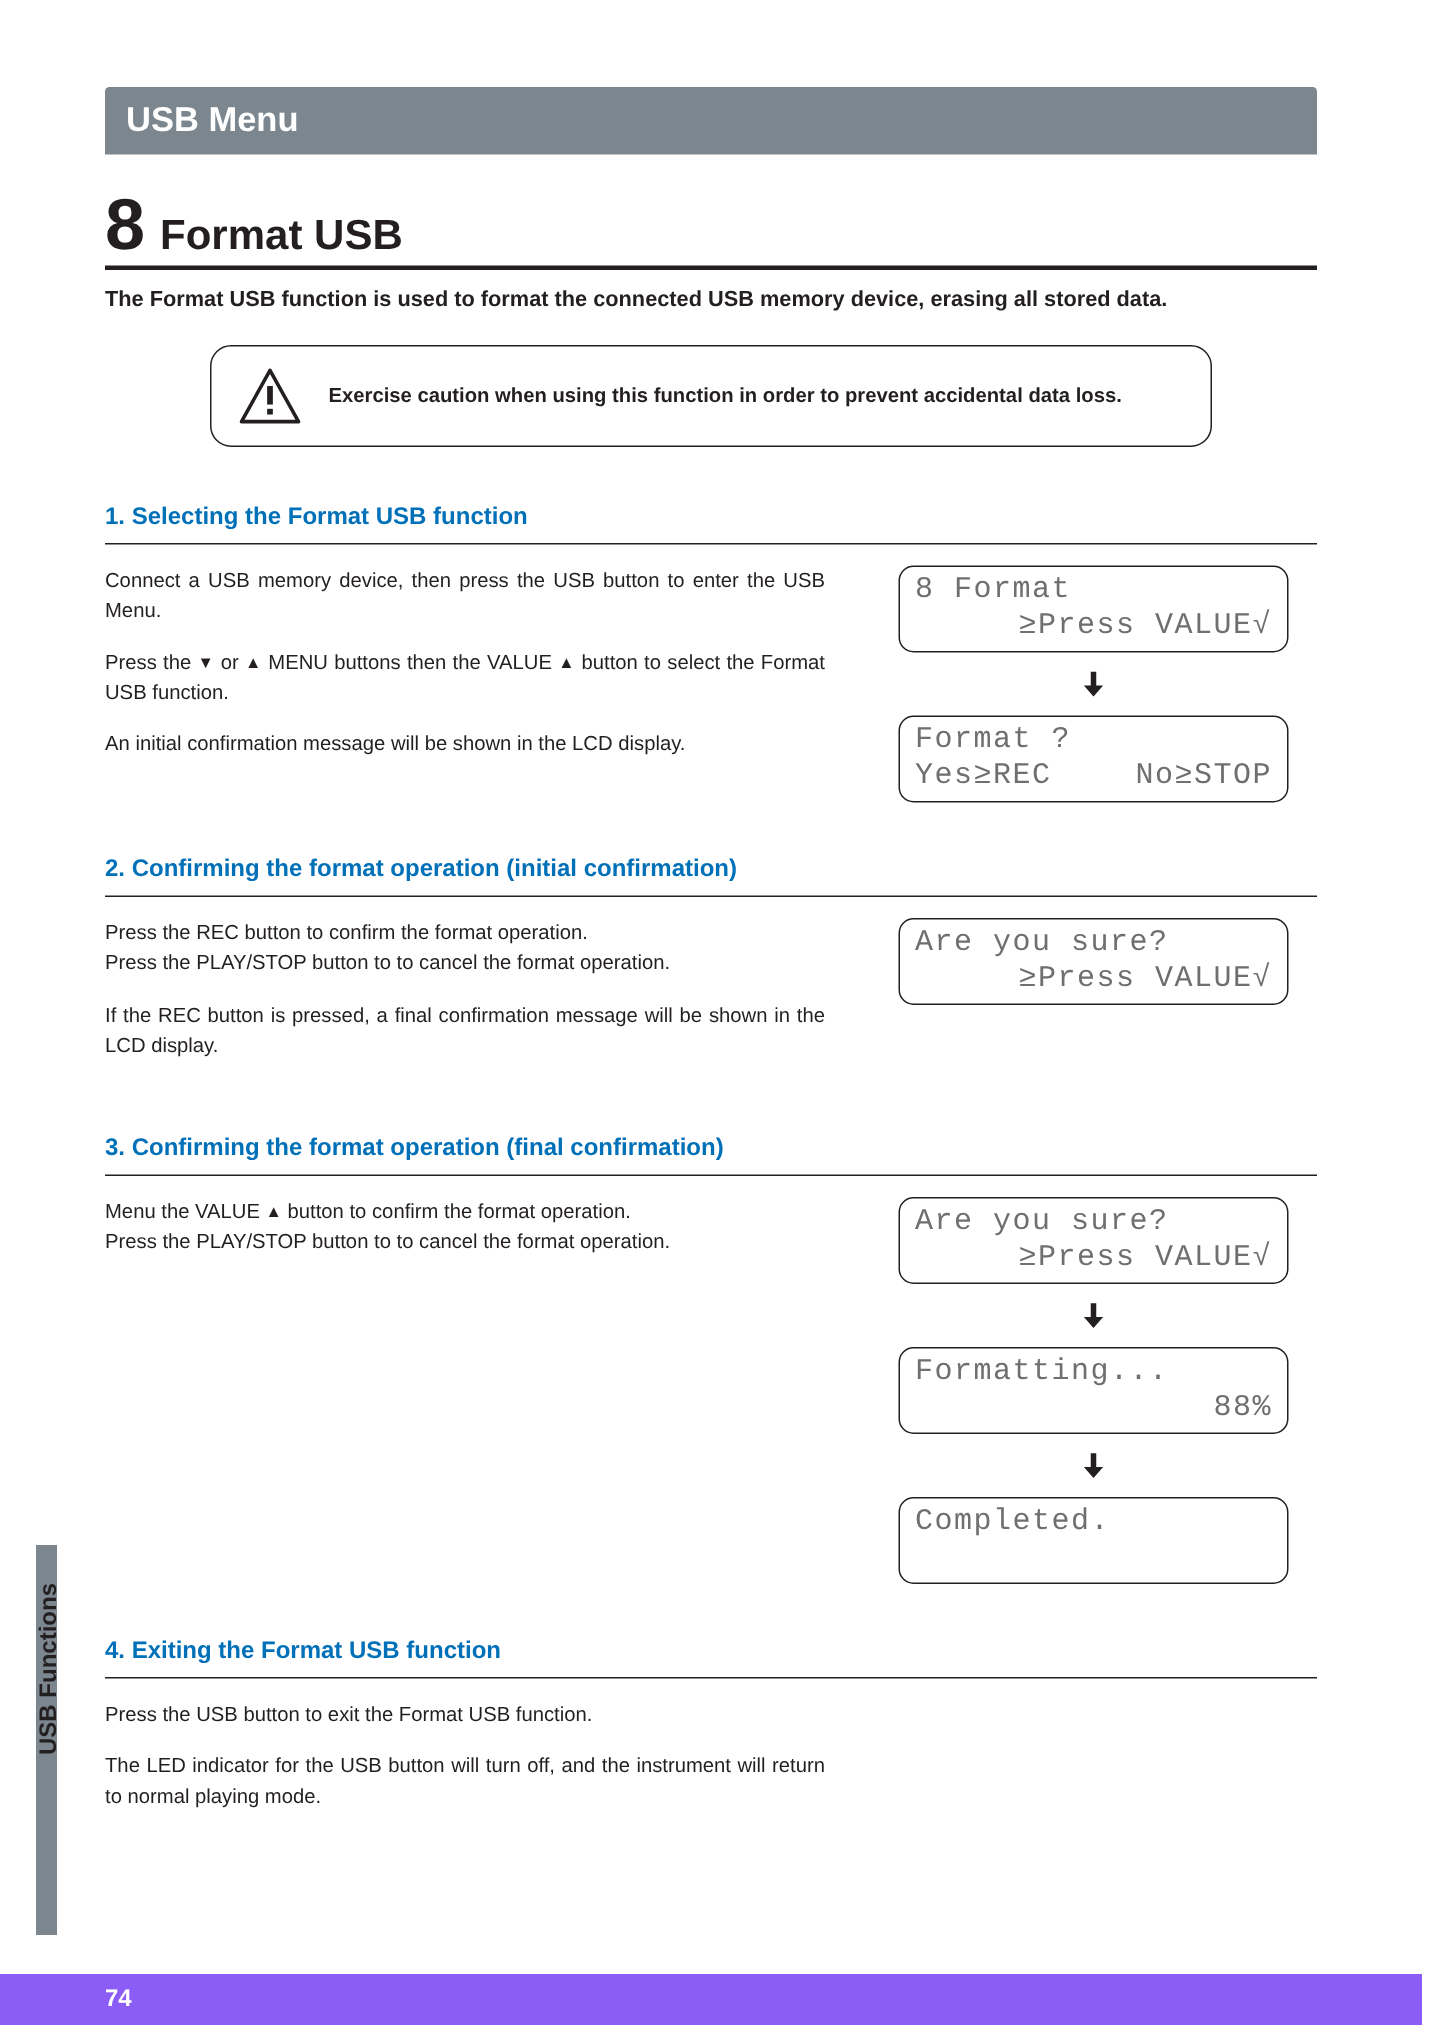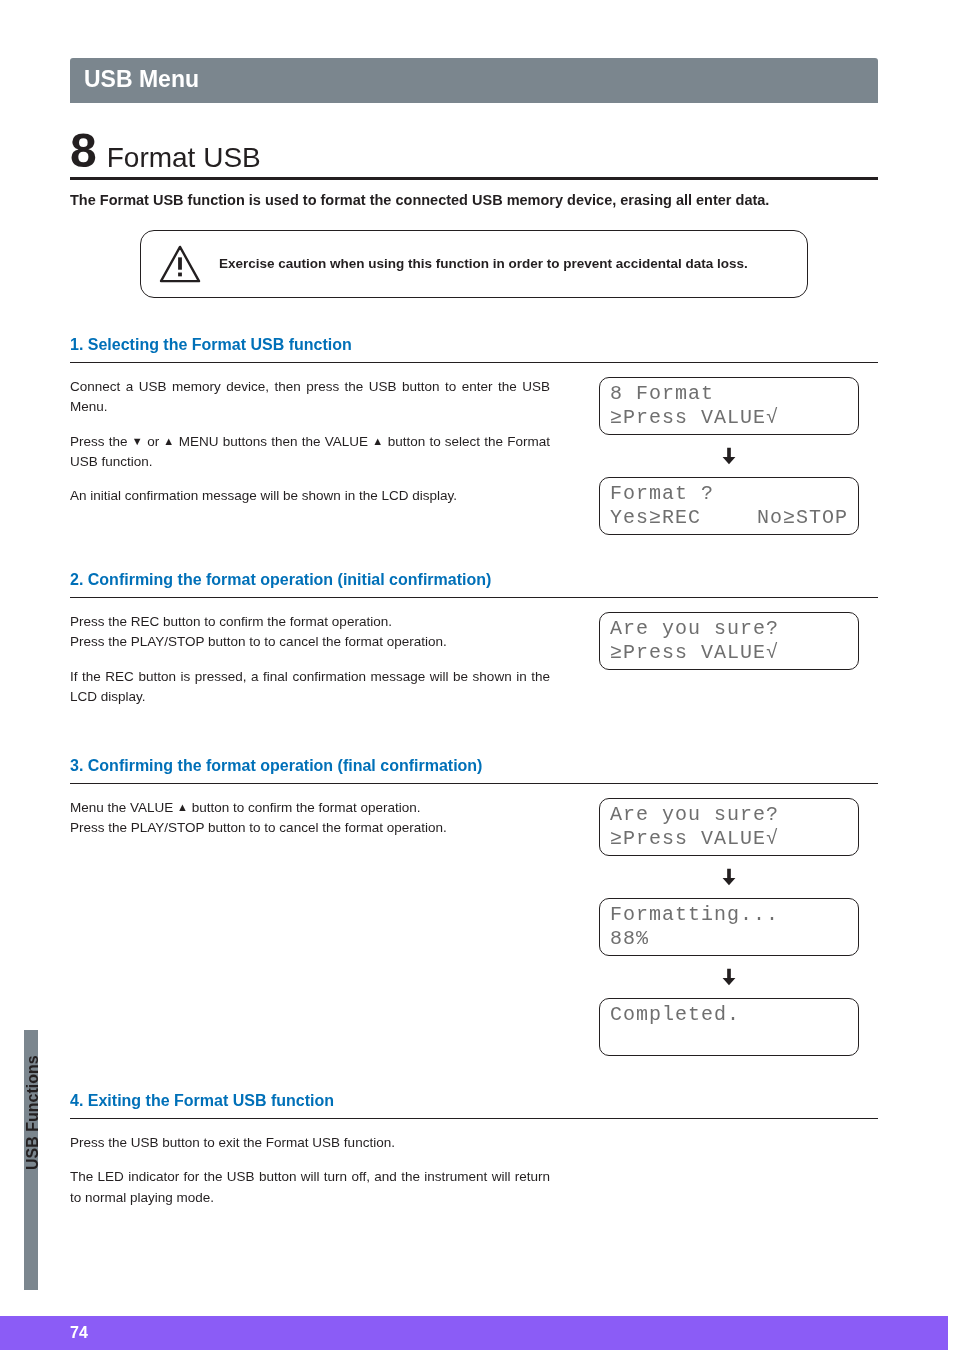--- a/index.html
+++ b/index.html
@@ -18,21 +18,21 @@
 
   .chapter-title {
     border-bottom: 3px solid #231f20;
     display: flex;
     align-items: baseline;
     gap: 10px;
     margin-bottom: 12px;
     padding-bottom: 2px;
   }
   .chapter-num { font-size: 48px; font-weight: 700; line-height: 1; }
-  .chapter-text { font-size: 28px; font-weight: 400; }
+  .chapter-text { font-size: 28px; font-weight: 700; }
 
   .lead { font-size: 14.5px; font-weight: 700; margin-bottom: 22px; }
 
   .warn-box {
     border: 1px solid #231f20;
     border-radius: 14px;
     margin: 0 70px 38px 70px;
     padding: 14px 18px;
     display: flex;
     align-items: center;
@@ -63,21 +63,21 @@
     font-family: "Courier New", monospace;
     font-size: 20px;
     line-height: 24px;
     letter-spacing: 1px;
     color: #6f6f6f;
     display: flex;
     flex-direction: column;
     justify-content: center;
     white-space: pre;
   }
-  .lcd .l2 { text-align: left; }
+  .lcd .l2 { text-align: right; }
   .lcd .l2left { text-align: left; }
   .lcd .row2 { display:flex; justify-content:space-between; }
 
   .down-arrow svg { width: 22px; height: 22px; display:block; }
 
   .side-tab {
     position: absolute;
     left: 42px; bottom: 180px;
     transform: rotate(-90deg);
     transform-origin: left bottom;
@@ -110,21 +110,21 @@
 
 <div class="page">
 
   <div class="tab-title">USB Menu</div>
 
   <div class="chapter-title">
     <span class="chapter-num">8</span>
     <span class="chapter-text">Format USB</span>
   </div>
 
-  <p class="lead">The Format USB function is used to format the connected USB memory device, erasing all enter data.</p>
+  <p class="lead">The Format USB function is used to format the connected USB memory device, erasing all stored data.</p>
 
   <div class="warn-box">
     <span class="warn-icon">
       <svg viewBox="0 0 44 40">
           <path d="M22 2 L42 38 L2 38 Z" fill="none" stroke="#231f20" stroke-width="2.5" stroke-linejoin="round"></path>
           <rect x="20" y="13" width="4" height="13" fill="#231f20"></rect>
           <rect x="20" y="29" width="4" height="4" fill="#231f20"></rect>
         </svg>
     </span>
     <div class="warn-text">

